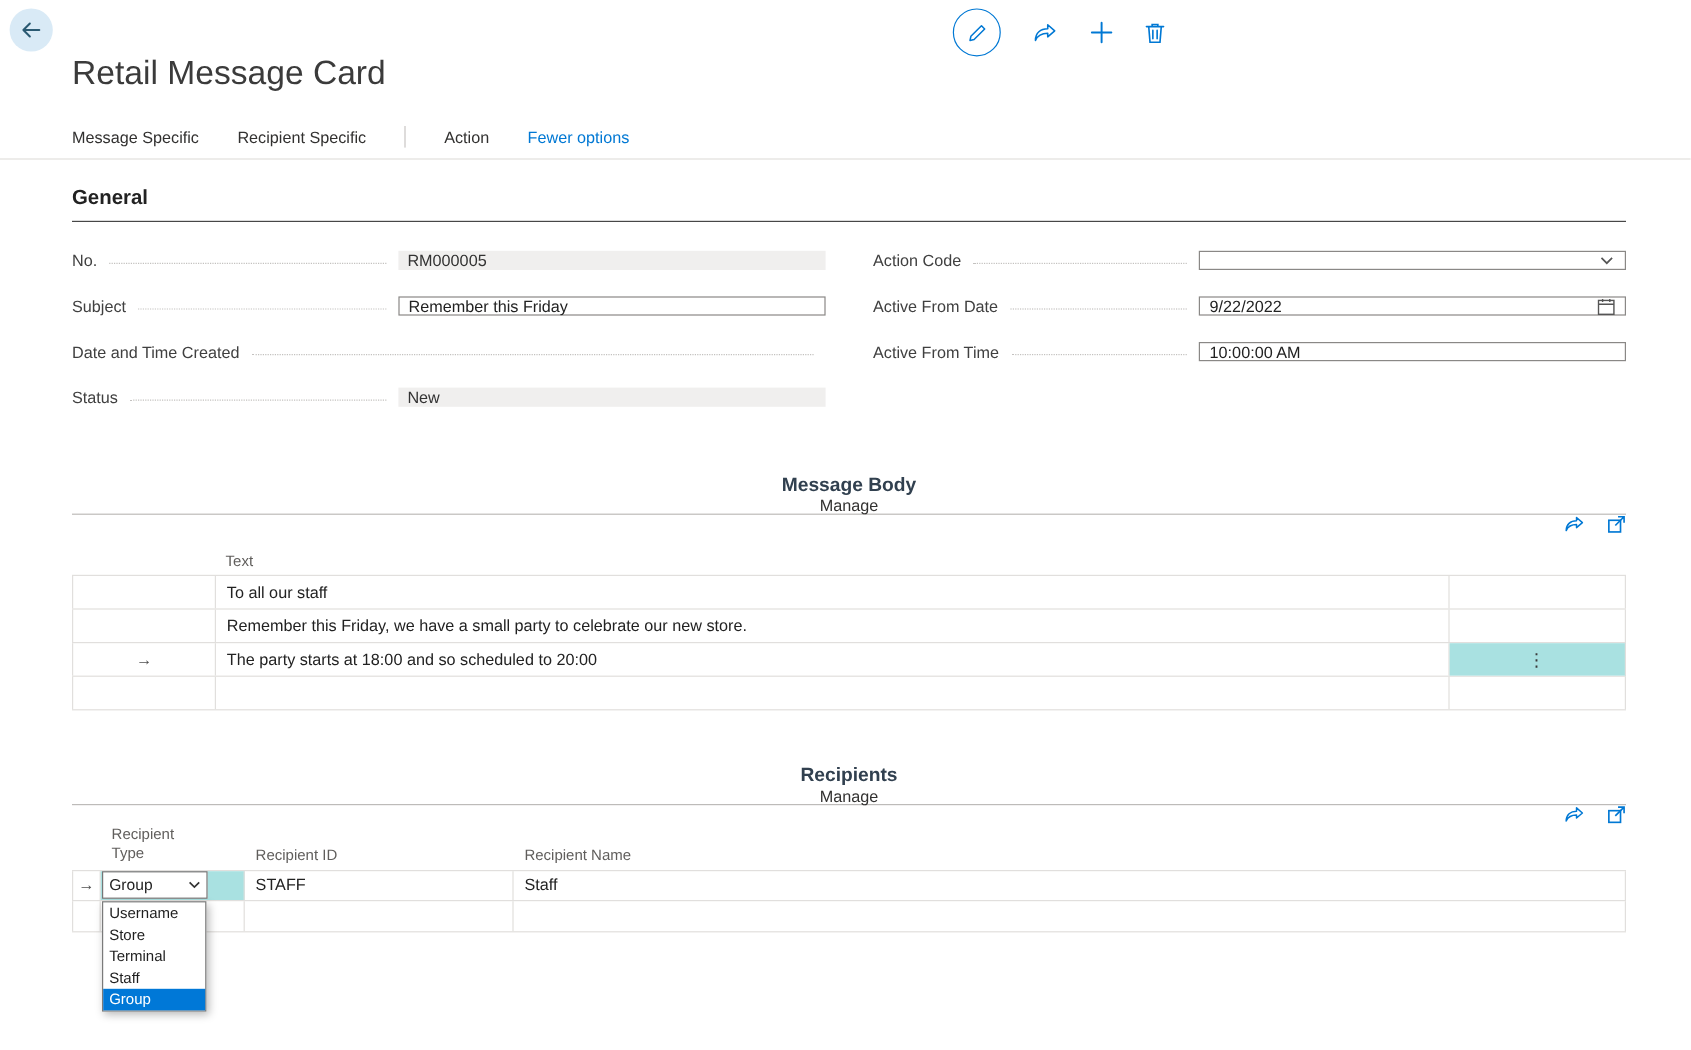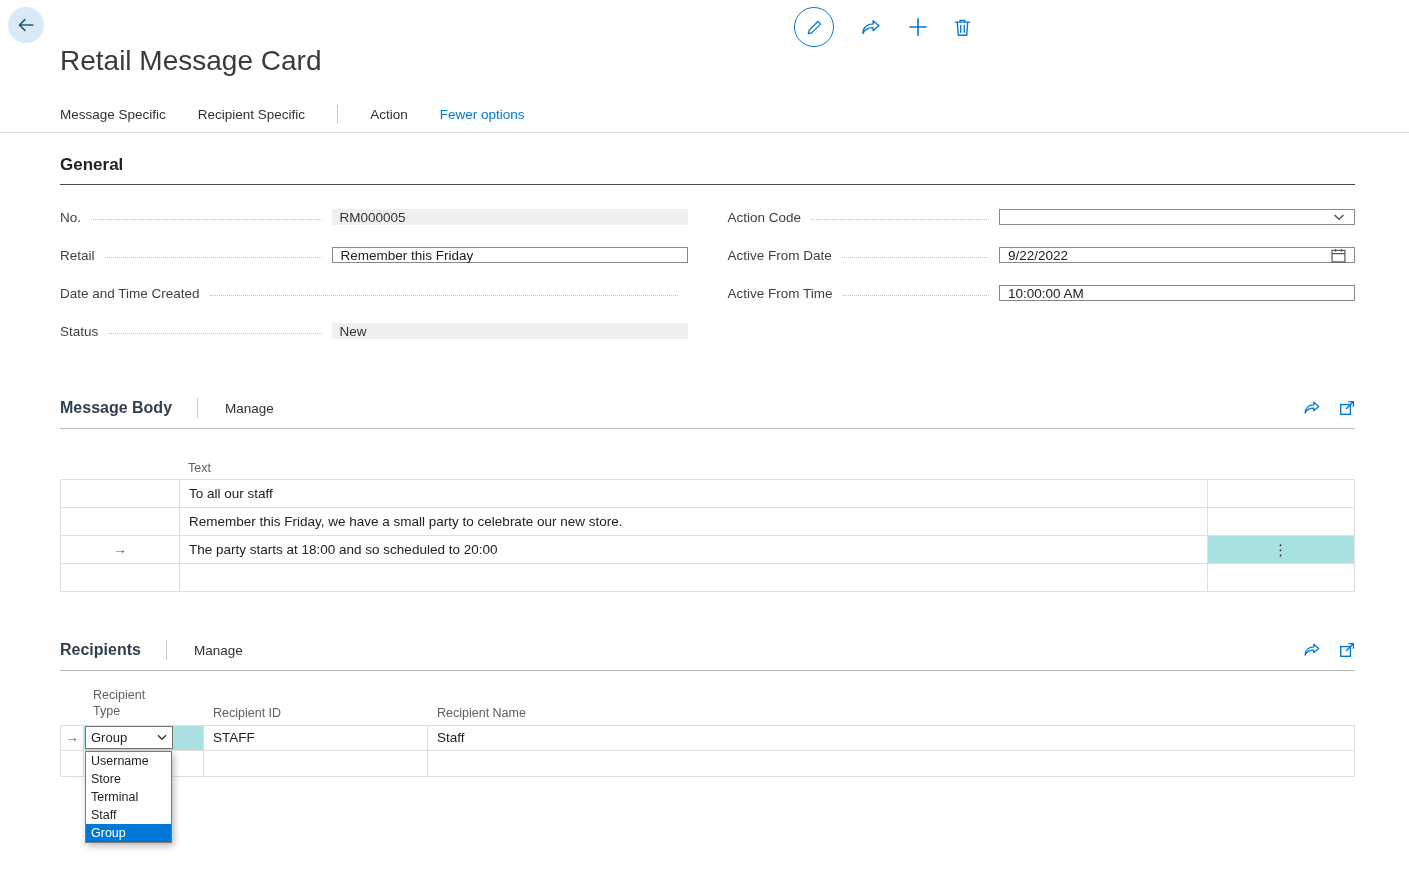--- a/index.html
+++ b/index.html
@@ -63,21 +63,21 @@
   }
   .field.readonly { background:#f0efee; color:#333; }
   .field.editable { background:#fff; border:1px solid #8a8886; }
   .field input {
     border:none; outline:none; flex:1; min-width:0; padding:0;
     font:inherit; color:#222; background:transparent;
   }
   .ficon { margin-left:6px; display:flex; cursor:pointer; }
 
   
-  .sec-head { display:flex; align-items:center; margin-top:46px; height:24px; }
+  .sec-head { display:flex; align-items:center; margin-top:46px; height:24px;flex-direction:column; }
   .sec-title { font-size:16px; font-weight:700; color:#31404f; margin:0; white-space:nowrap; }
   .v-sep { width:1px; height:20px; background:#c8c6c4; margin:0 27px 0 25px; }
   .manage { color:#323130; cursor:pointer; }
   .sec-icons { margin-left:auto; display:flex; gap:18px; align-items:center; }
   .sec-icons span { display:flex; cursor:pointer; }
 
   
   .mb-colhead { margin:32px 0 4px 128px; font-size:12.5px; color:#605e5c; }
   .mb-table { border-top:1px solid #e1dfdd; }
   .mb-row {
@@ -191,21 +191,21 @@
 
         <div class="frow">
           <span class="flabel">No.</span>
           <span class="leader"></span>
           <div class="field readonly">
             <span>RM000005</span>
           </div>
         </div>
 
         <div class="frow">
-          <span class="flabel">Retail</span>
+          <span class="flabel">Subject</span>
           <span class="leader"></span>
           <div class="field editable">
             <input value="Remember this Friday" style="">
           </div>
         </div>
 
         <div class="frow">
           <span class="flabel">Date and Time Created</span>
           <span class="leader"></span>
         </div>

